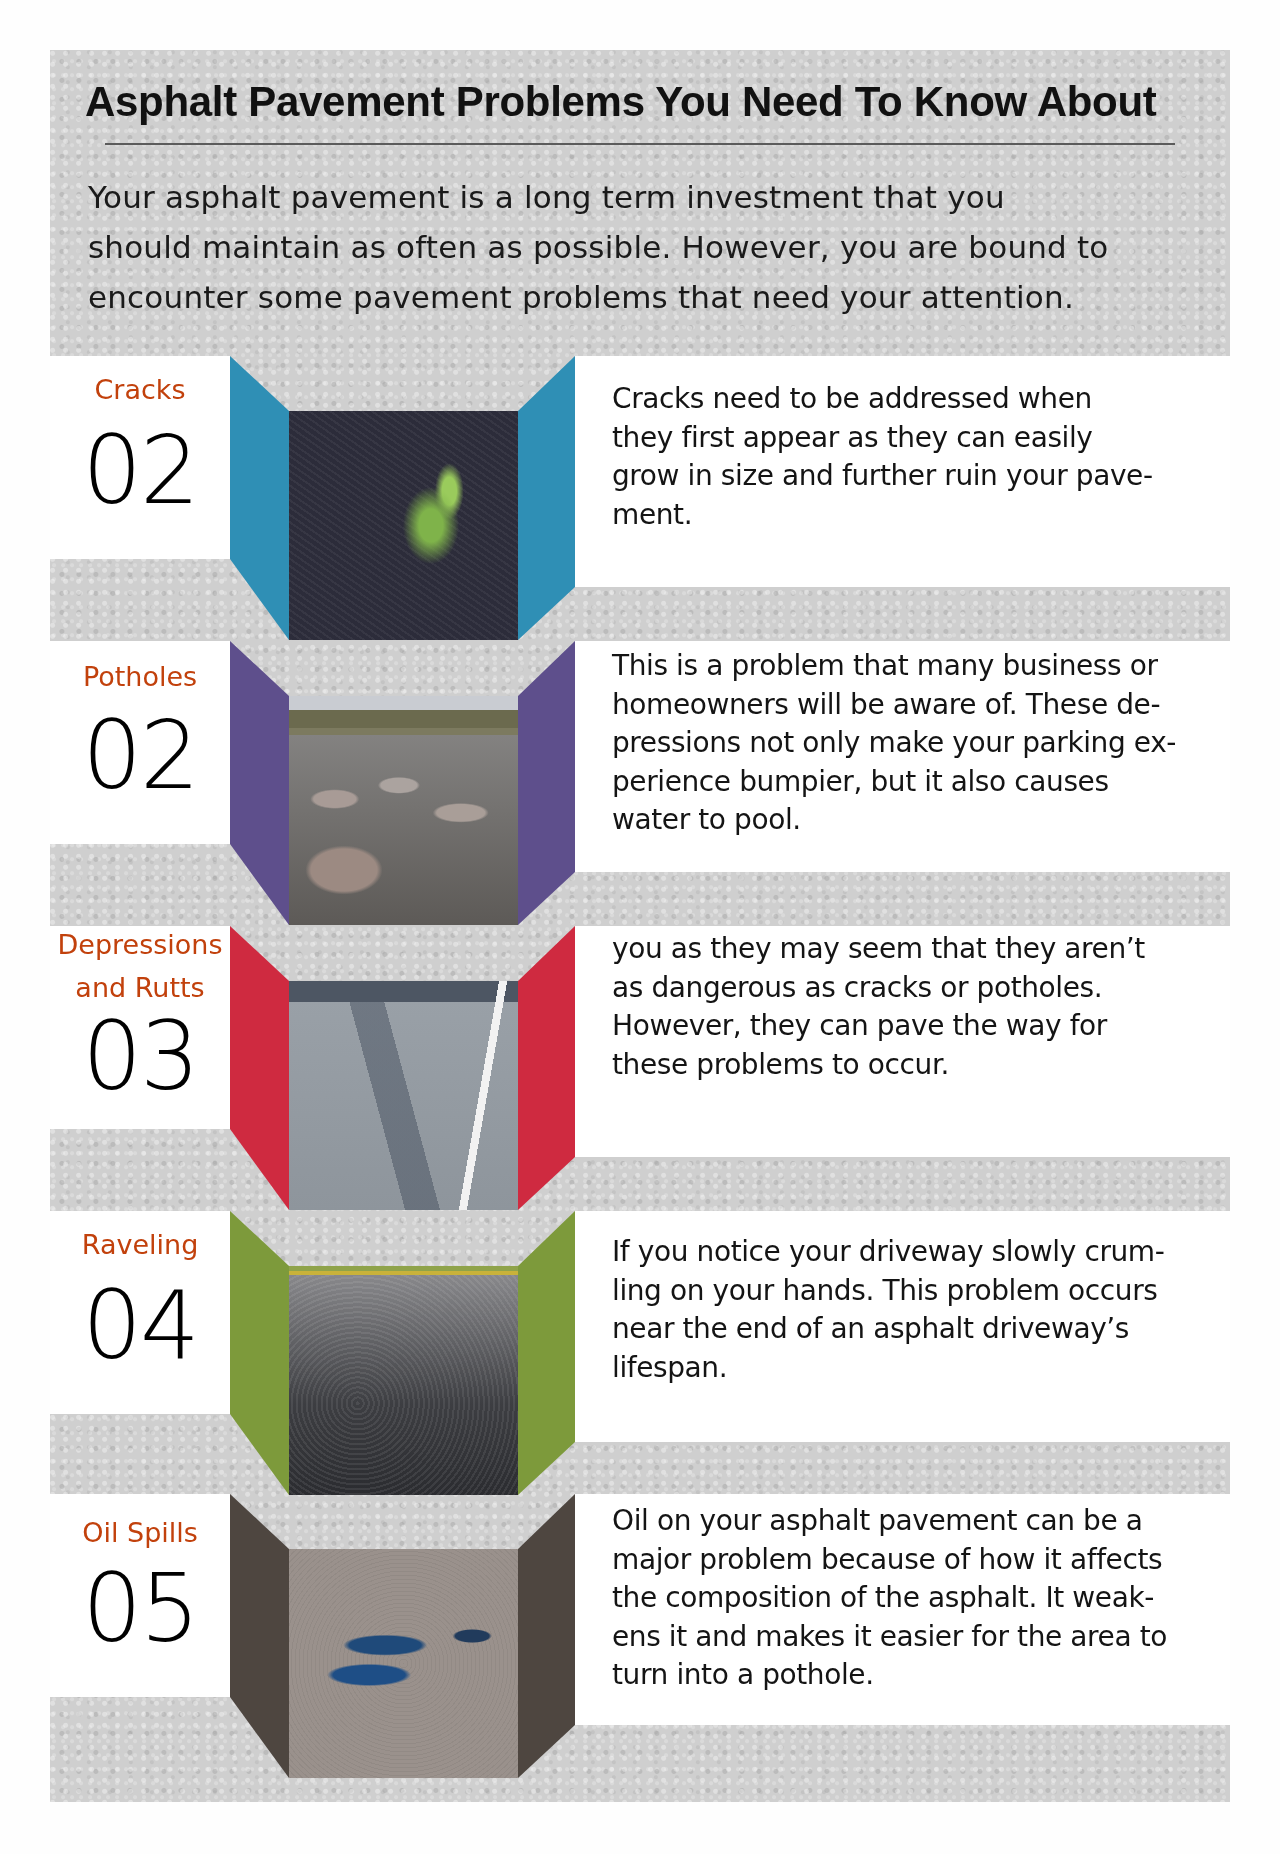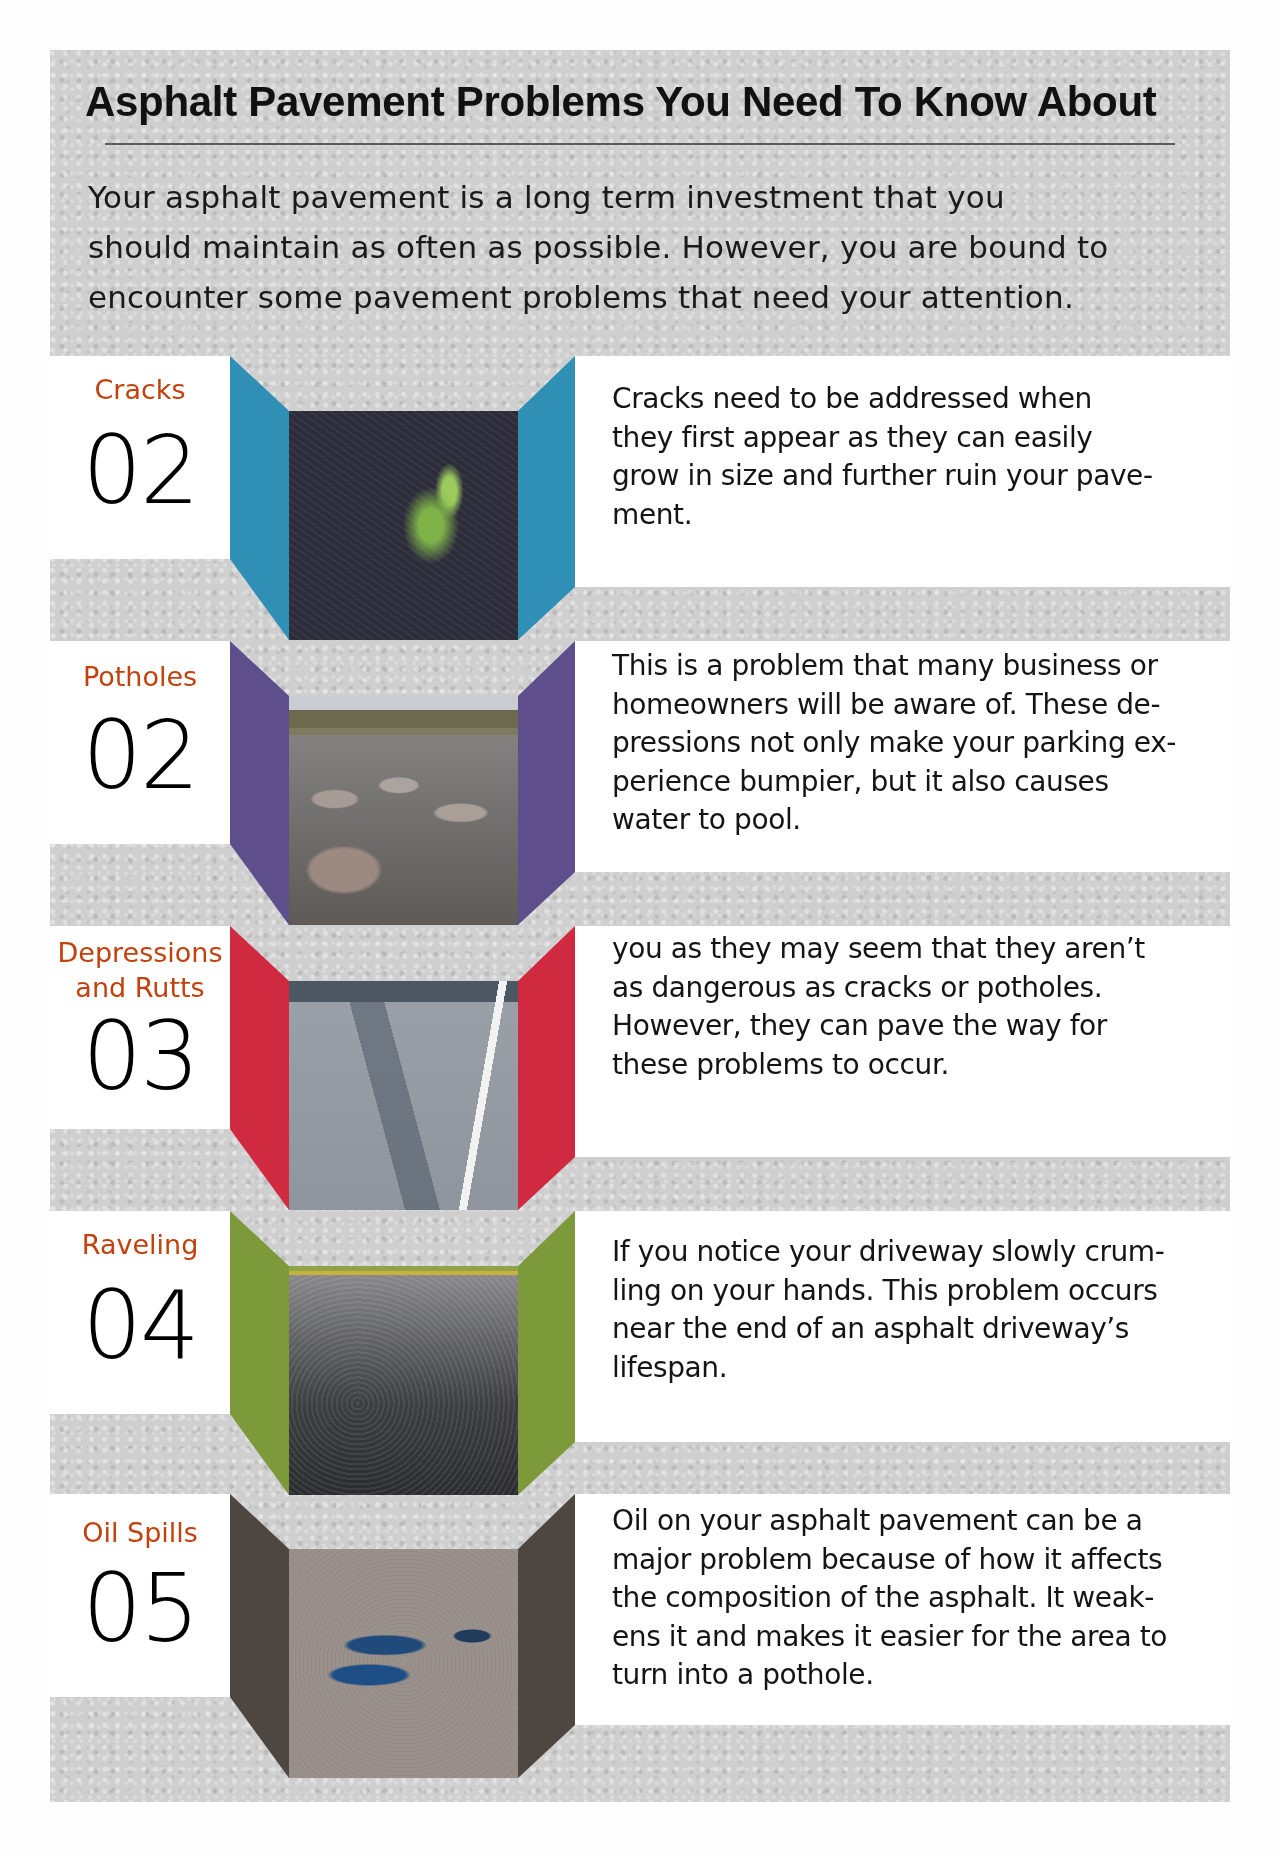--- a/index.html
+++ b/index.html
@@ -101,21 +101,21 @@
     <span>This is a problem that many business or</span>
     <span>homeowners will be aware of.  These de-</span>
     <span>pressions not only make your parking ex-</span>
     <span>perience bumpier, but it also causes</span>
     <span>water to pool.</span>
   </div>
 </div>
 
 <div class="block" style="top:926px">
   <div class="lwhite">
-    <div class="label" style="top:10px">Depressions</div>
+    <div class="label" style="top:2px">Depressions</div>
     <div class="label" style="top:45px">and Rutts</div>
     <div class="num" style="top:84px">03</div>
   </div>
   <svg class="sides" viewBox="0 0 1280 285">
     <polygon points="230,0 289,55 289,284 230,203" fill="#cf2a40"></polygon>
     <polygon points="575,0 518,55 518,284 575,231" fill="#cf2a40"></polygon>
   </svg>
   <div class="photo ph-depress"></div>
   <div class="rwhite"></div>
   <div class="desc" style="top:4px">

